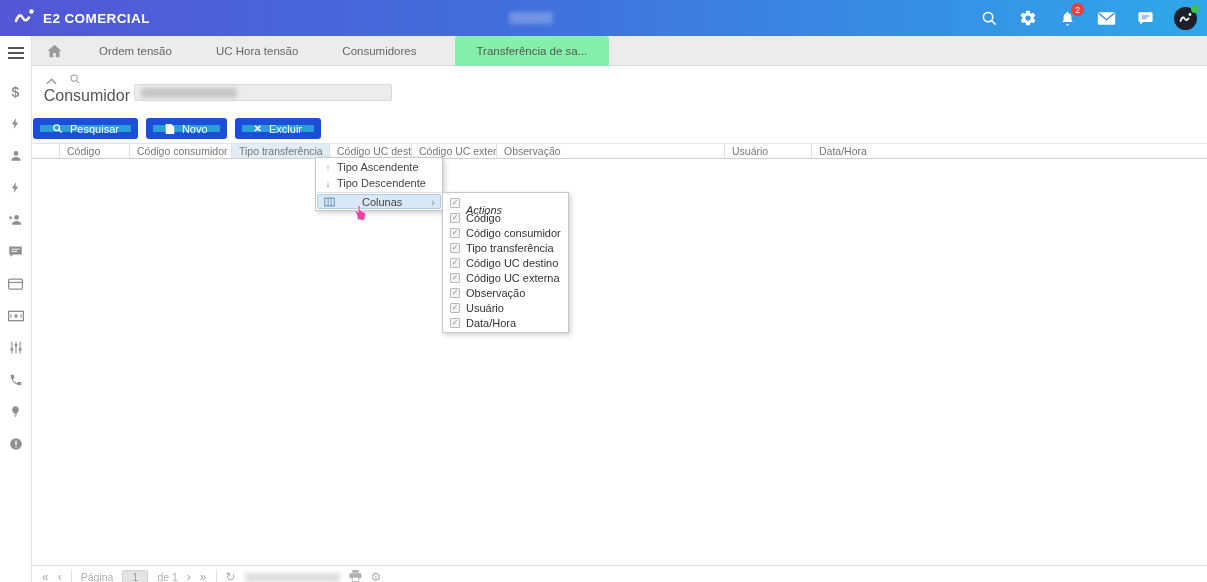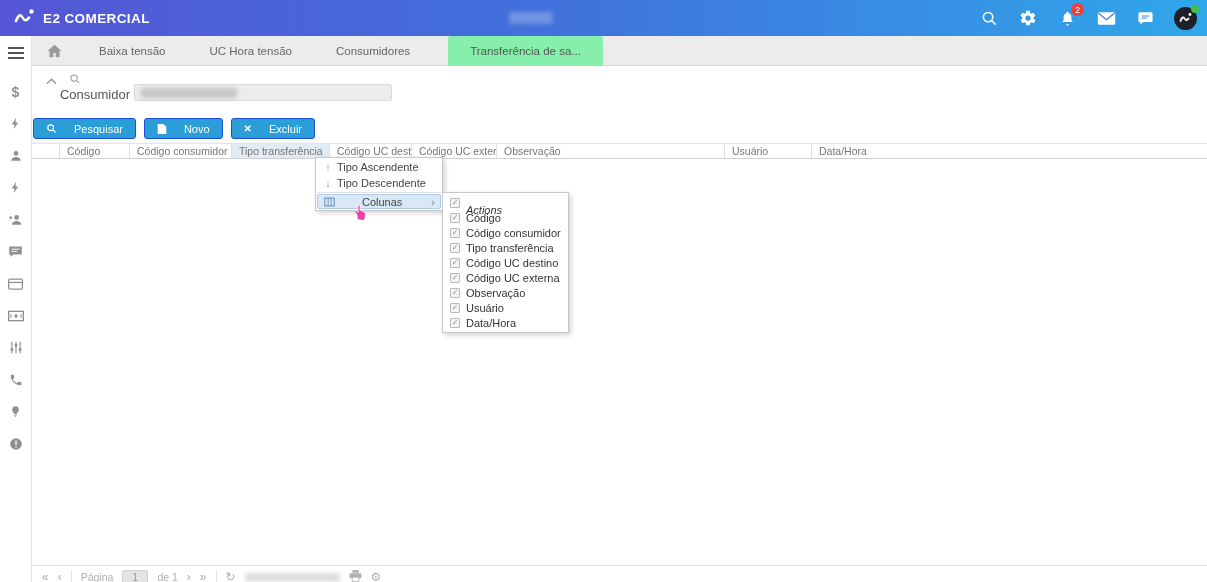--- a/index.html
+++ b/index.html
@@ -45,29 +45,29 @@
   .burger { margin-top:9px; margin-bottom:21px; }
   .side-icon { height:15px; margin-bottom:17px; color:#8f8f8f; display:flex;
     align-items:center; justify-content:center; }
   .dollar-glyph { font-size:14px; color:#8f8f8f; font-weight:bold; }
 
   
   .content { position:absolute; left:32px; top:66px; right:0; bottom:0; background:#fff; }
   .panel-head { position:absolute; left:14px; top:5px; display:flex; gap:12px;
     color:#9a9a9a; align-items:center; }
   .form-label { position:absolute; left:0; top:21px; width:98px; text-align:right;
-    font-size:13px; color:#555; }
+    font-size:16px; color:#555; }
   .form-input { position:absolute; left:102px; top:18px; width:258px; height:17px;
     background:#ececec; border:1px solid #d9d9d9; border-radius:2px; }
   .redacted { position:absolute; left:6px; top:3px; width:96px; height:10px;
     background:#c6c6c6; filter:blur(2px); border-radius:2px; }
 
   .btn-row { position:absolute; left:1px; top:52px; display:flex; gap:8px; }
-  .btn { height:21px; background:#2b9ed8; border:1px solid #1d4ed8; border-radius:3px;
-    color:#fff; font-size:11px; display:flex; align-items:center; gap:17px;
+  .btn { height:21px; background:#2b9ed8; border:7px solid #1d4ed8; border-radius:3px;
+    color:#fff; font-size:11px; display:flex; align-items:center; gap:7px;
     padding:0 12px; cursor:pointer; }
   .btn .x-glyph { font-size:10px; font-weight:bold; }
 
   
   .grid-header { position:absolute; left:0; top:77px; right:0; height:16px;
     border-top:1px solid #e4e4e4; border-bottom:1px solid #cfcfcf; display:flex;
     font-size:10.5px; color:#777; }
   .gh-cell { border-right:1px solid #e0e0e0; display:flex; align-items:center;
     padding:0 7px; white-space:nowrap; overflow:hidden; }
   .gh-c0 { width:28px; } .gh-c1 { width:70px; } .gh-c2 { width:102px; }
@@ -166,21 +166,21 @@
     </span>
   </div>
 </header>
 
 <nav class="tabbar">
   <span class="tab home-tab">
     <svg width="15" height="14" viewBox="0 0 24 22">
       <path fill="#9a9a9a" d="M12 1 L1 11 h3 v10 h6 v-7 h4 v7 h6 V11 h3 z"></path>
     </svg>
   </span>
-  <span class="tab">Baixa tensão</span>
+  <span class="tab">Ordem tensão</span>
   <span class="tab">UC Hora tensão</span>
   <span class="tab">Consumidores</span>
   <span class="tab active">Transferência de sa...</span>
 </nav>
 
 <aside class="sidebar">
   <span class="burger">
     <svg width="16" height="12" viewBox="0 0 16 12">
         <path d="M0 1h16M0 6h16M0 11h16" stroke="#555" stroke-width="1.8"></path>
       </svg>

